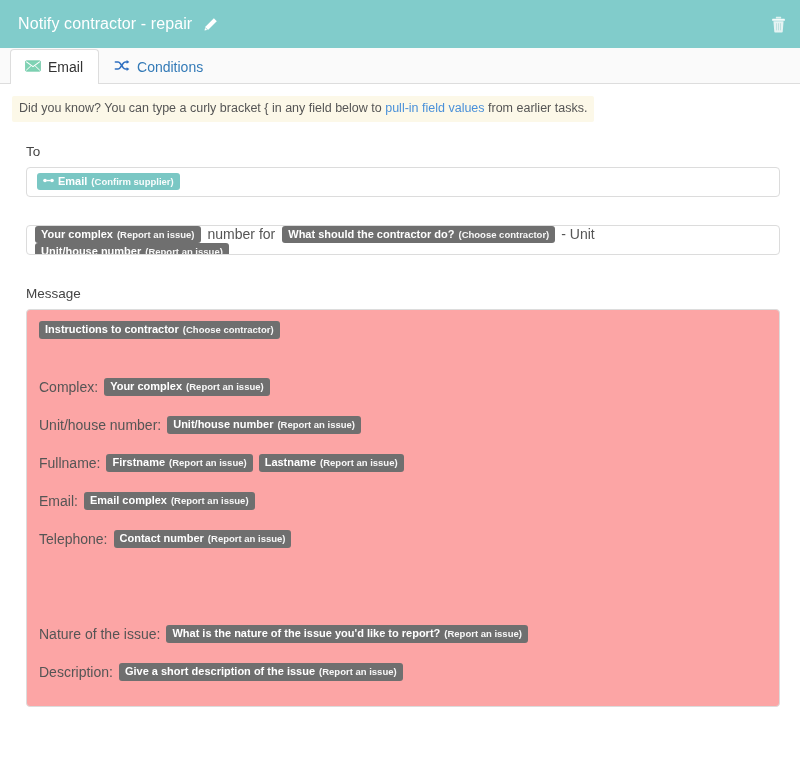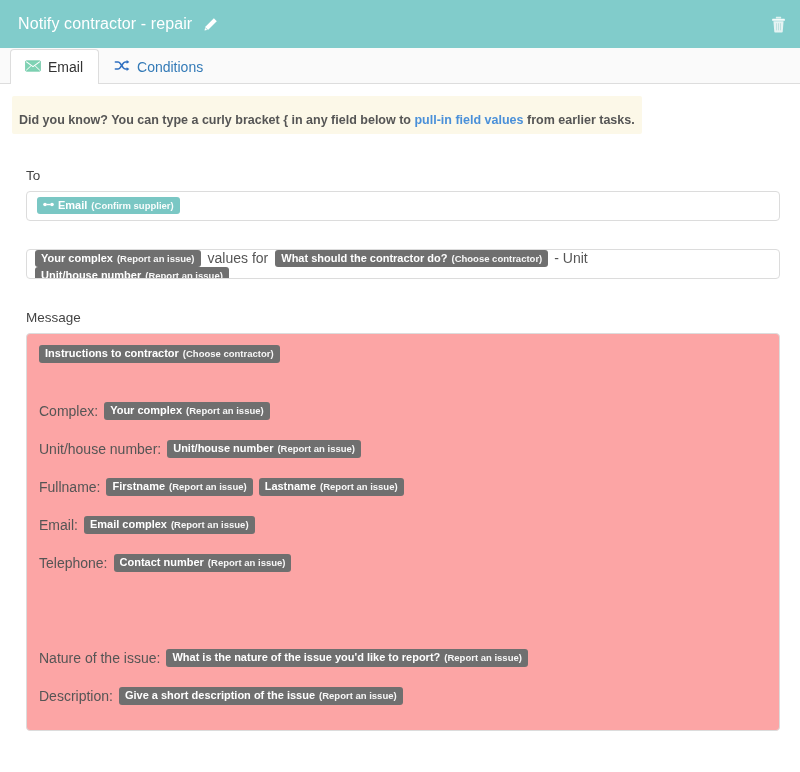--- a/index.html
+++ b/index.html
@@ -77,25 +77,24 @@
     background: #ffffff;
     padding: 0;
   }
 
   .notice {
     display: inline-block;
     background: #fcf8e8;
     color: #555555;
     font-size: 12.5px;
     line-height: 1;
-    margin: 12px 0 12px 12px;
-    padding: 18px 7px 7px 7px;
+    margin: 12px 0 0 12px;
+    padding: 6px 7px 7px 7px;
     border-radius: 2px;
     white-space: nowrap;
-    font-weight: bold;
   }
   .notice a {
     color: #4a90d9;
     text-decoration: none;
   }
 
   .field-block { padding: 0 20px 0 26px; }
   .field-label {
     font-size: 13.5px;
     color: #444444;
@@ -248,21 +247,21 @@
     </div>
   </div>
 
   
   <div class="field-block" id="subject-block">
     <div class="input-box" id="subject-box">
       <span class="token grey">
           <span>Your complex</span>
           <span class="tok-src">(Report an issue)</span>
         </span>
-      <span class="static-txt" style="margin:0 7px;">values for</span>
+      <span class="static-txt" style="margin:0 7px;">number for</span>
       <span class="token grey">
           <span>What should the contractor do?</span>
           <span class="tok-src">(Choose contractor)</span>
         </span>
       <span class="static-txt" style="margin:0 6px;">- Unit</span>
       <span class="token grey">
           <span>Unit/house number</span>
           <span class="tok-src">(Report an issue)</span>
         </span>
     </div>

